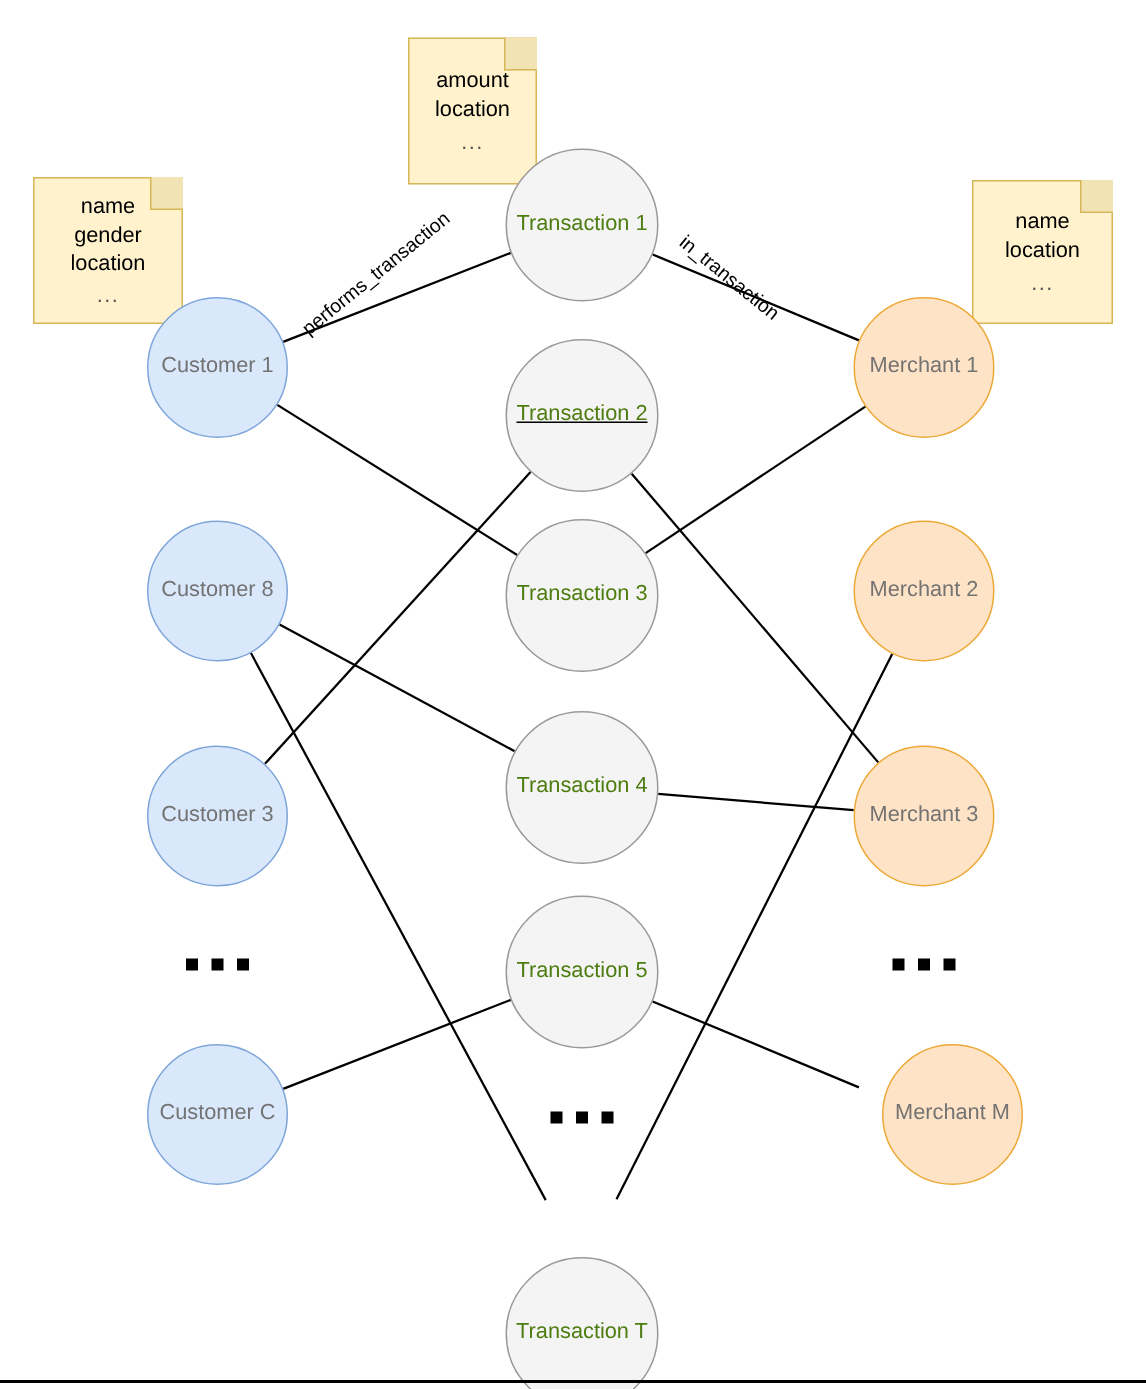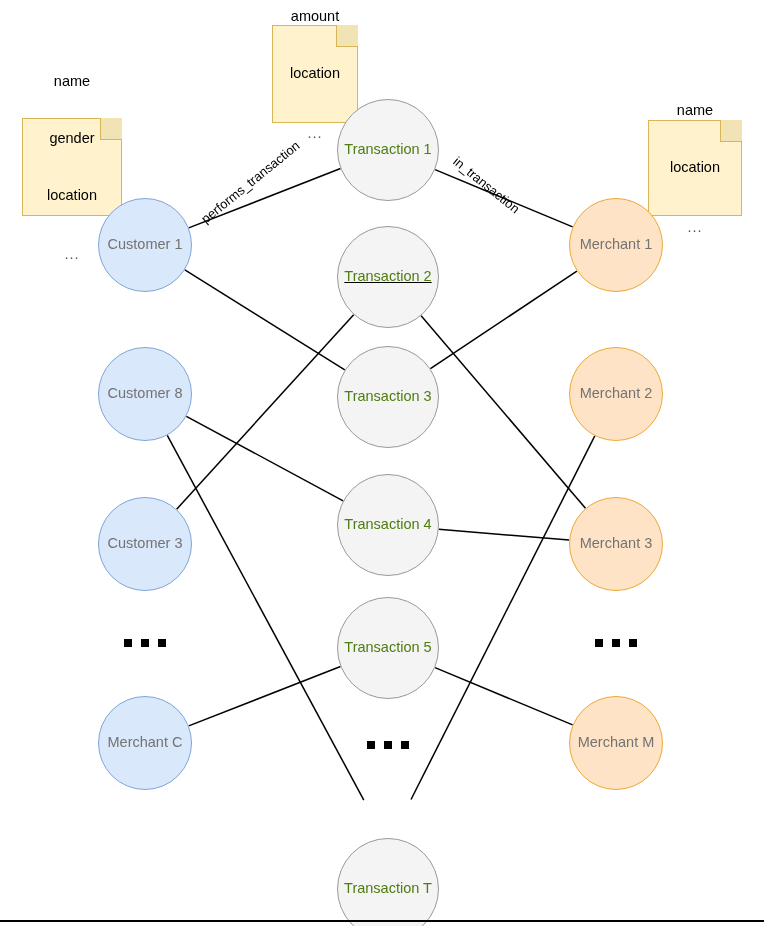--- a/index.html
+++ b/index.html
@@ -56,21 +56,20 @@
   .note {
     position: absolute;
     background: #fff2cc;
     border: 1.4px solid #d6b656;
     box-sizing: border-box;
     display: flex;
     flex-direction: column;
     align-items: center;
     justify-content: center;
     padding-top: 4px;
-    gap: 38px;
   }
   .note .fold {
     position: absolute;
     top: -1.4px;
     right: -1.4px;
     width: 22px;
     height: 22px;
     background: #f2e3b4;
     border-left: 1.4px solid #d6b656;
     border-bottom: 1.4px solid #d6b656;
@@ -158,21 +157,21 @@
       <div class="node customer" style="left: 98px; top: 198px; width: 94px; height: 94px;">
         <span class="node-label">Customer 1</span>
       </div>
       <div class="node customer" style="left: 98px; top: 347px; width: 94px; height: 94px;">
         <span class="node-label">Customer 8</span>
       </div>
       <div class="node customer" style="left: 98px; top: 497px; width: 94px; height: 94px;">
         <span class="node-label">Customer 3</span>
       </div>
       <div class="node customer" style="left: 98px; top: 696px; width: 94px; height: 94px;">
-        <span class="node-label">Merchant C</span>
+        <span class="node-label">Customer C</span>
       </div>
       <div class="node transaction" style="left: 337px; top: 99px; width: 102px; height: 102px;">
         <span class="node-label">Transaction 1</span>
       </div>
       <div class="node transaction" style="left: 337px; top: 226px; width: 102px; height: 102px; text-decoration: underline;">
         <span class="node-label">Transaction 2</span>
       </div>
       <div class="node transaction" style="left: 337px; top: 346px; width: 102px; height: 102px;">
         <span class="node-label">Transaction 3</span>
       </div>
@@ -187,21 +186,21 @@
       </div>
       <div class="node merchant" style="left: 569px; top: 198px; width: 94px; height: 94px;">
         <span class="node-label">Merchant 1</span>
       </div>
       <div class="node merchant" style="left: 569px; top: 347px; width: 94px; height: 94px;">
         <span class="node-label">Merchant 2</span>
       </div>
       <div class="node merchant" style="left: 569px; top: 497px; width: 94px; height: 94px;">
         <span class="node-label">Merchant 3</span>
       </div>
-      <div class="node merchant" style="left: 569px; top: 696px; width: 94px; height: 94px; justify-content: center;">
+      <div class="node merchant" style="left: 588px; top: 696px; width: 94px; height: 94px; justify-content: center;">
         <span class="node-label">Merchant M</span>
       </div>
     </div>
   <div id="ellipsis-layer">
       <div class="ellipsis" style="left: 124px; top: 639px;">
         <span></span>
         <span></span>
         <span></span>
       </div>
       <div class="ellipsis" style="left: 367px; top: 741px;">

